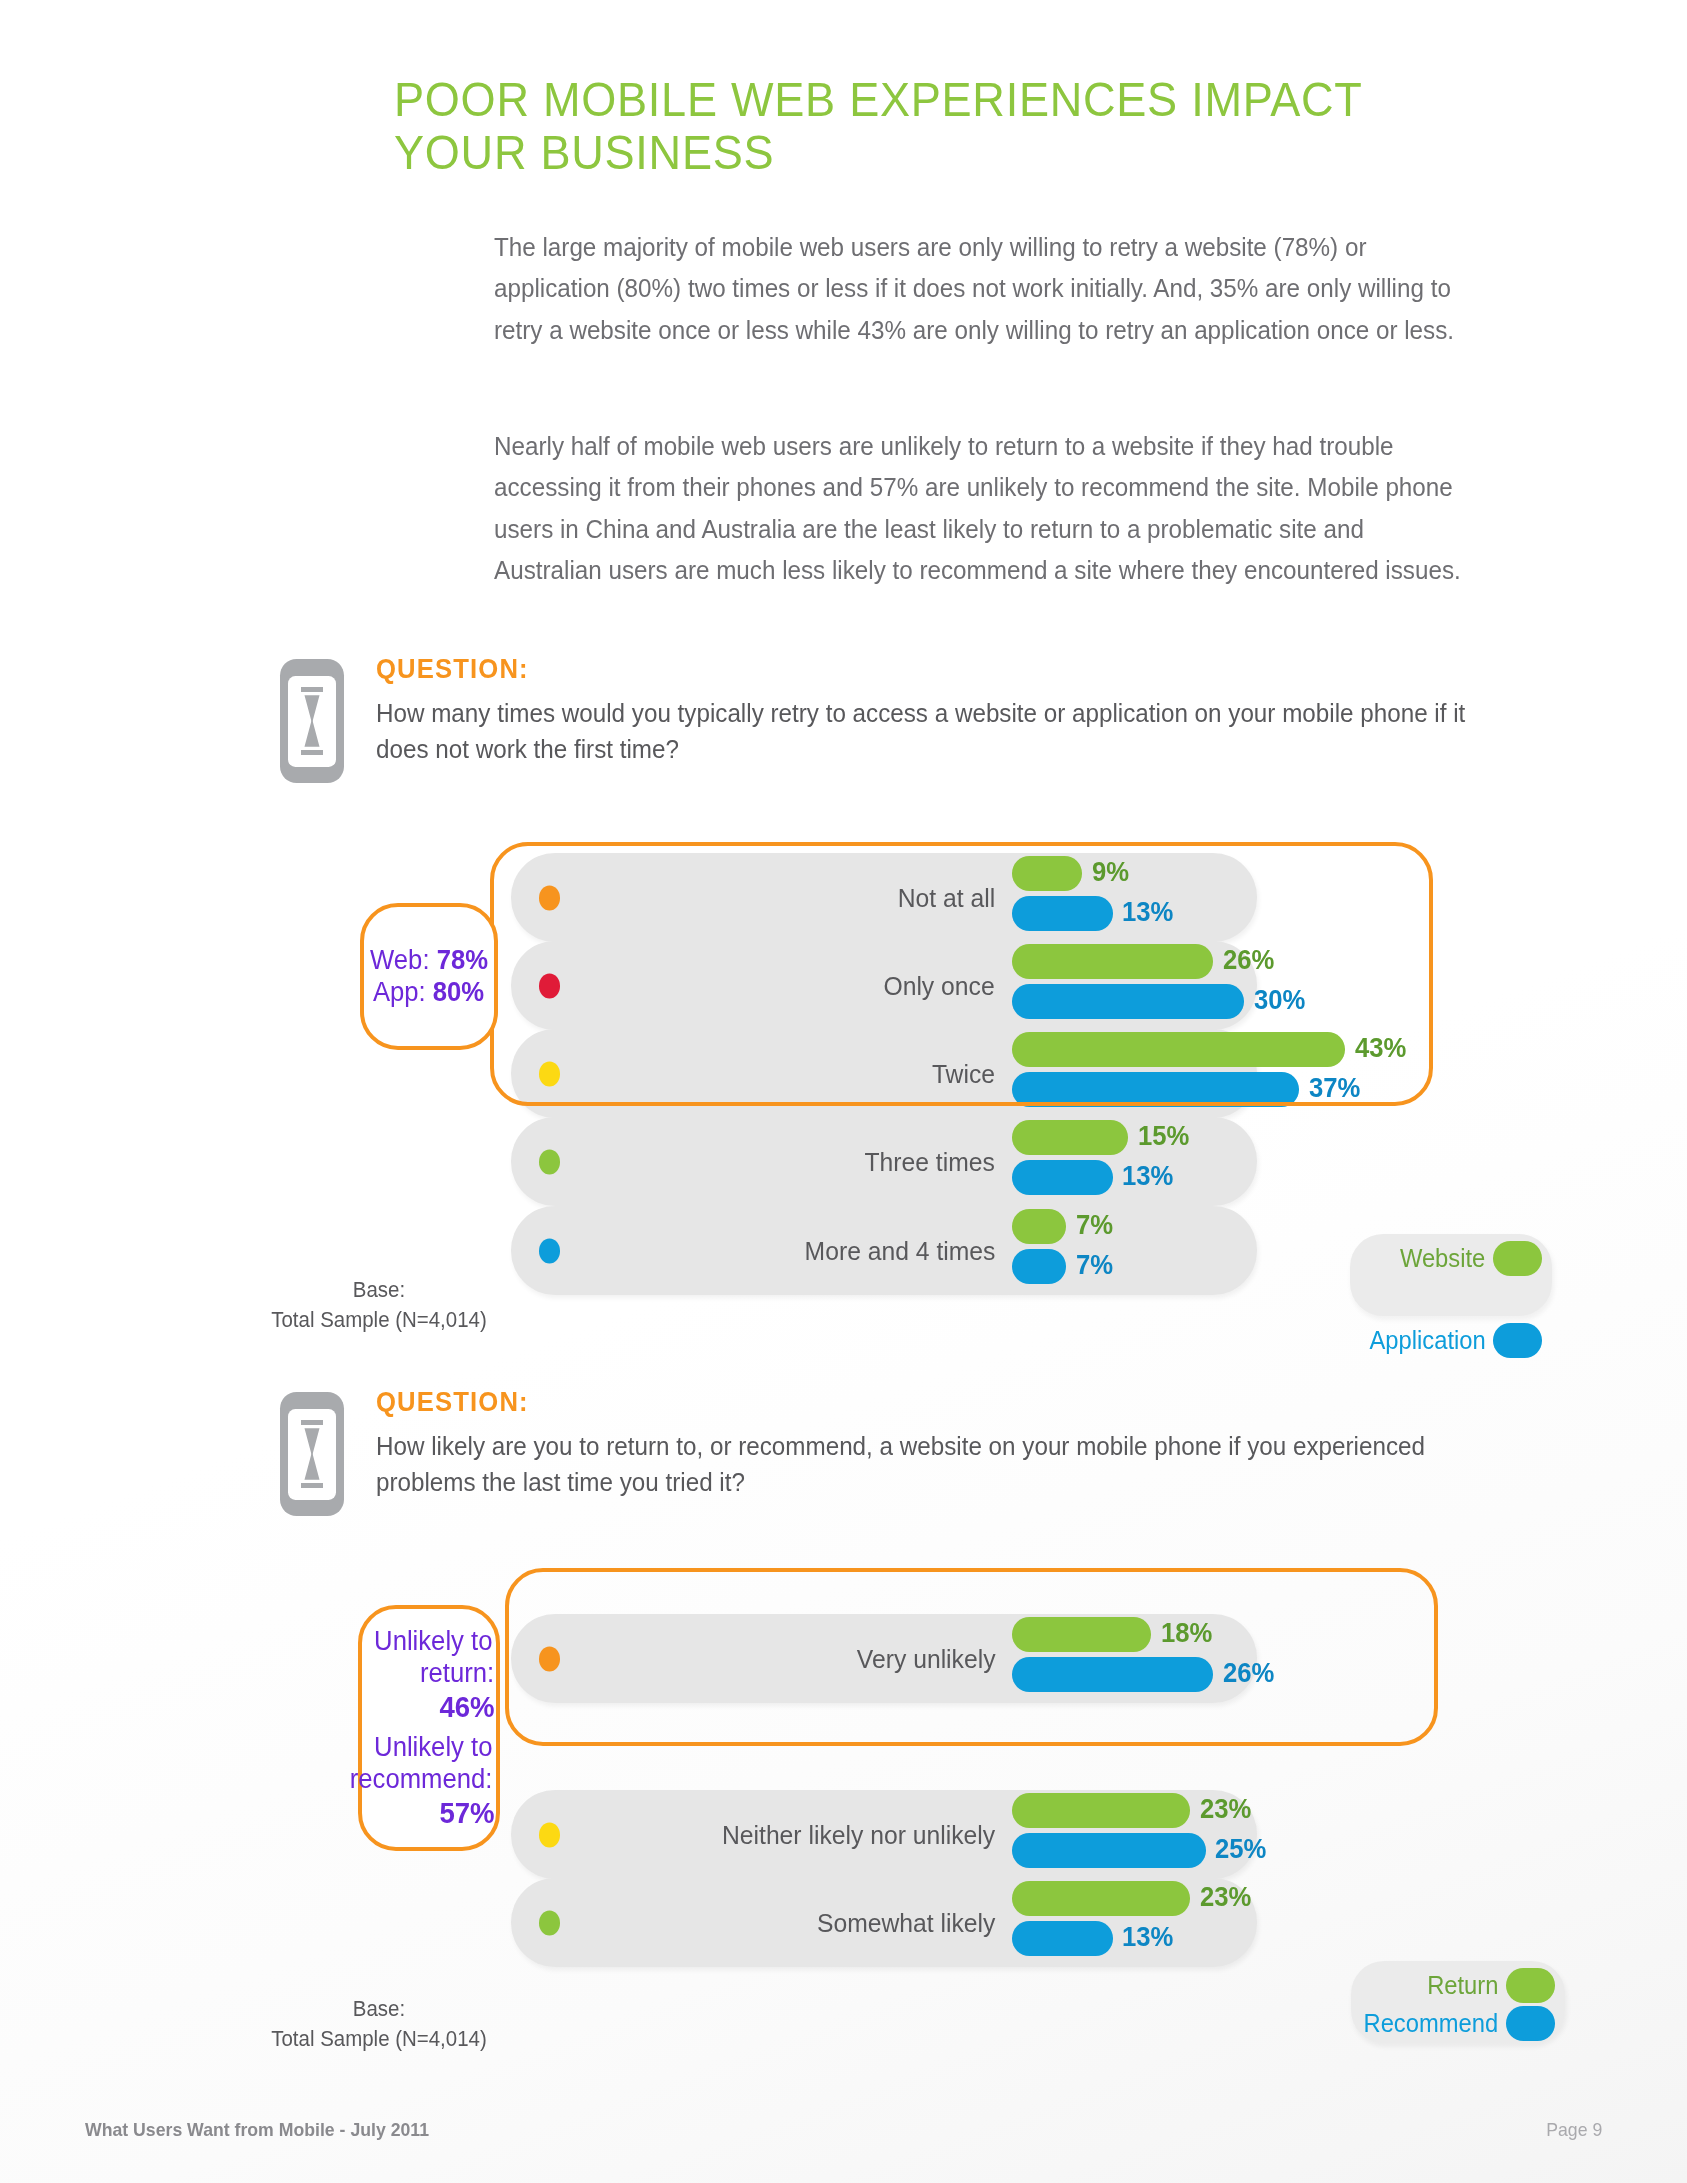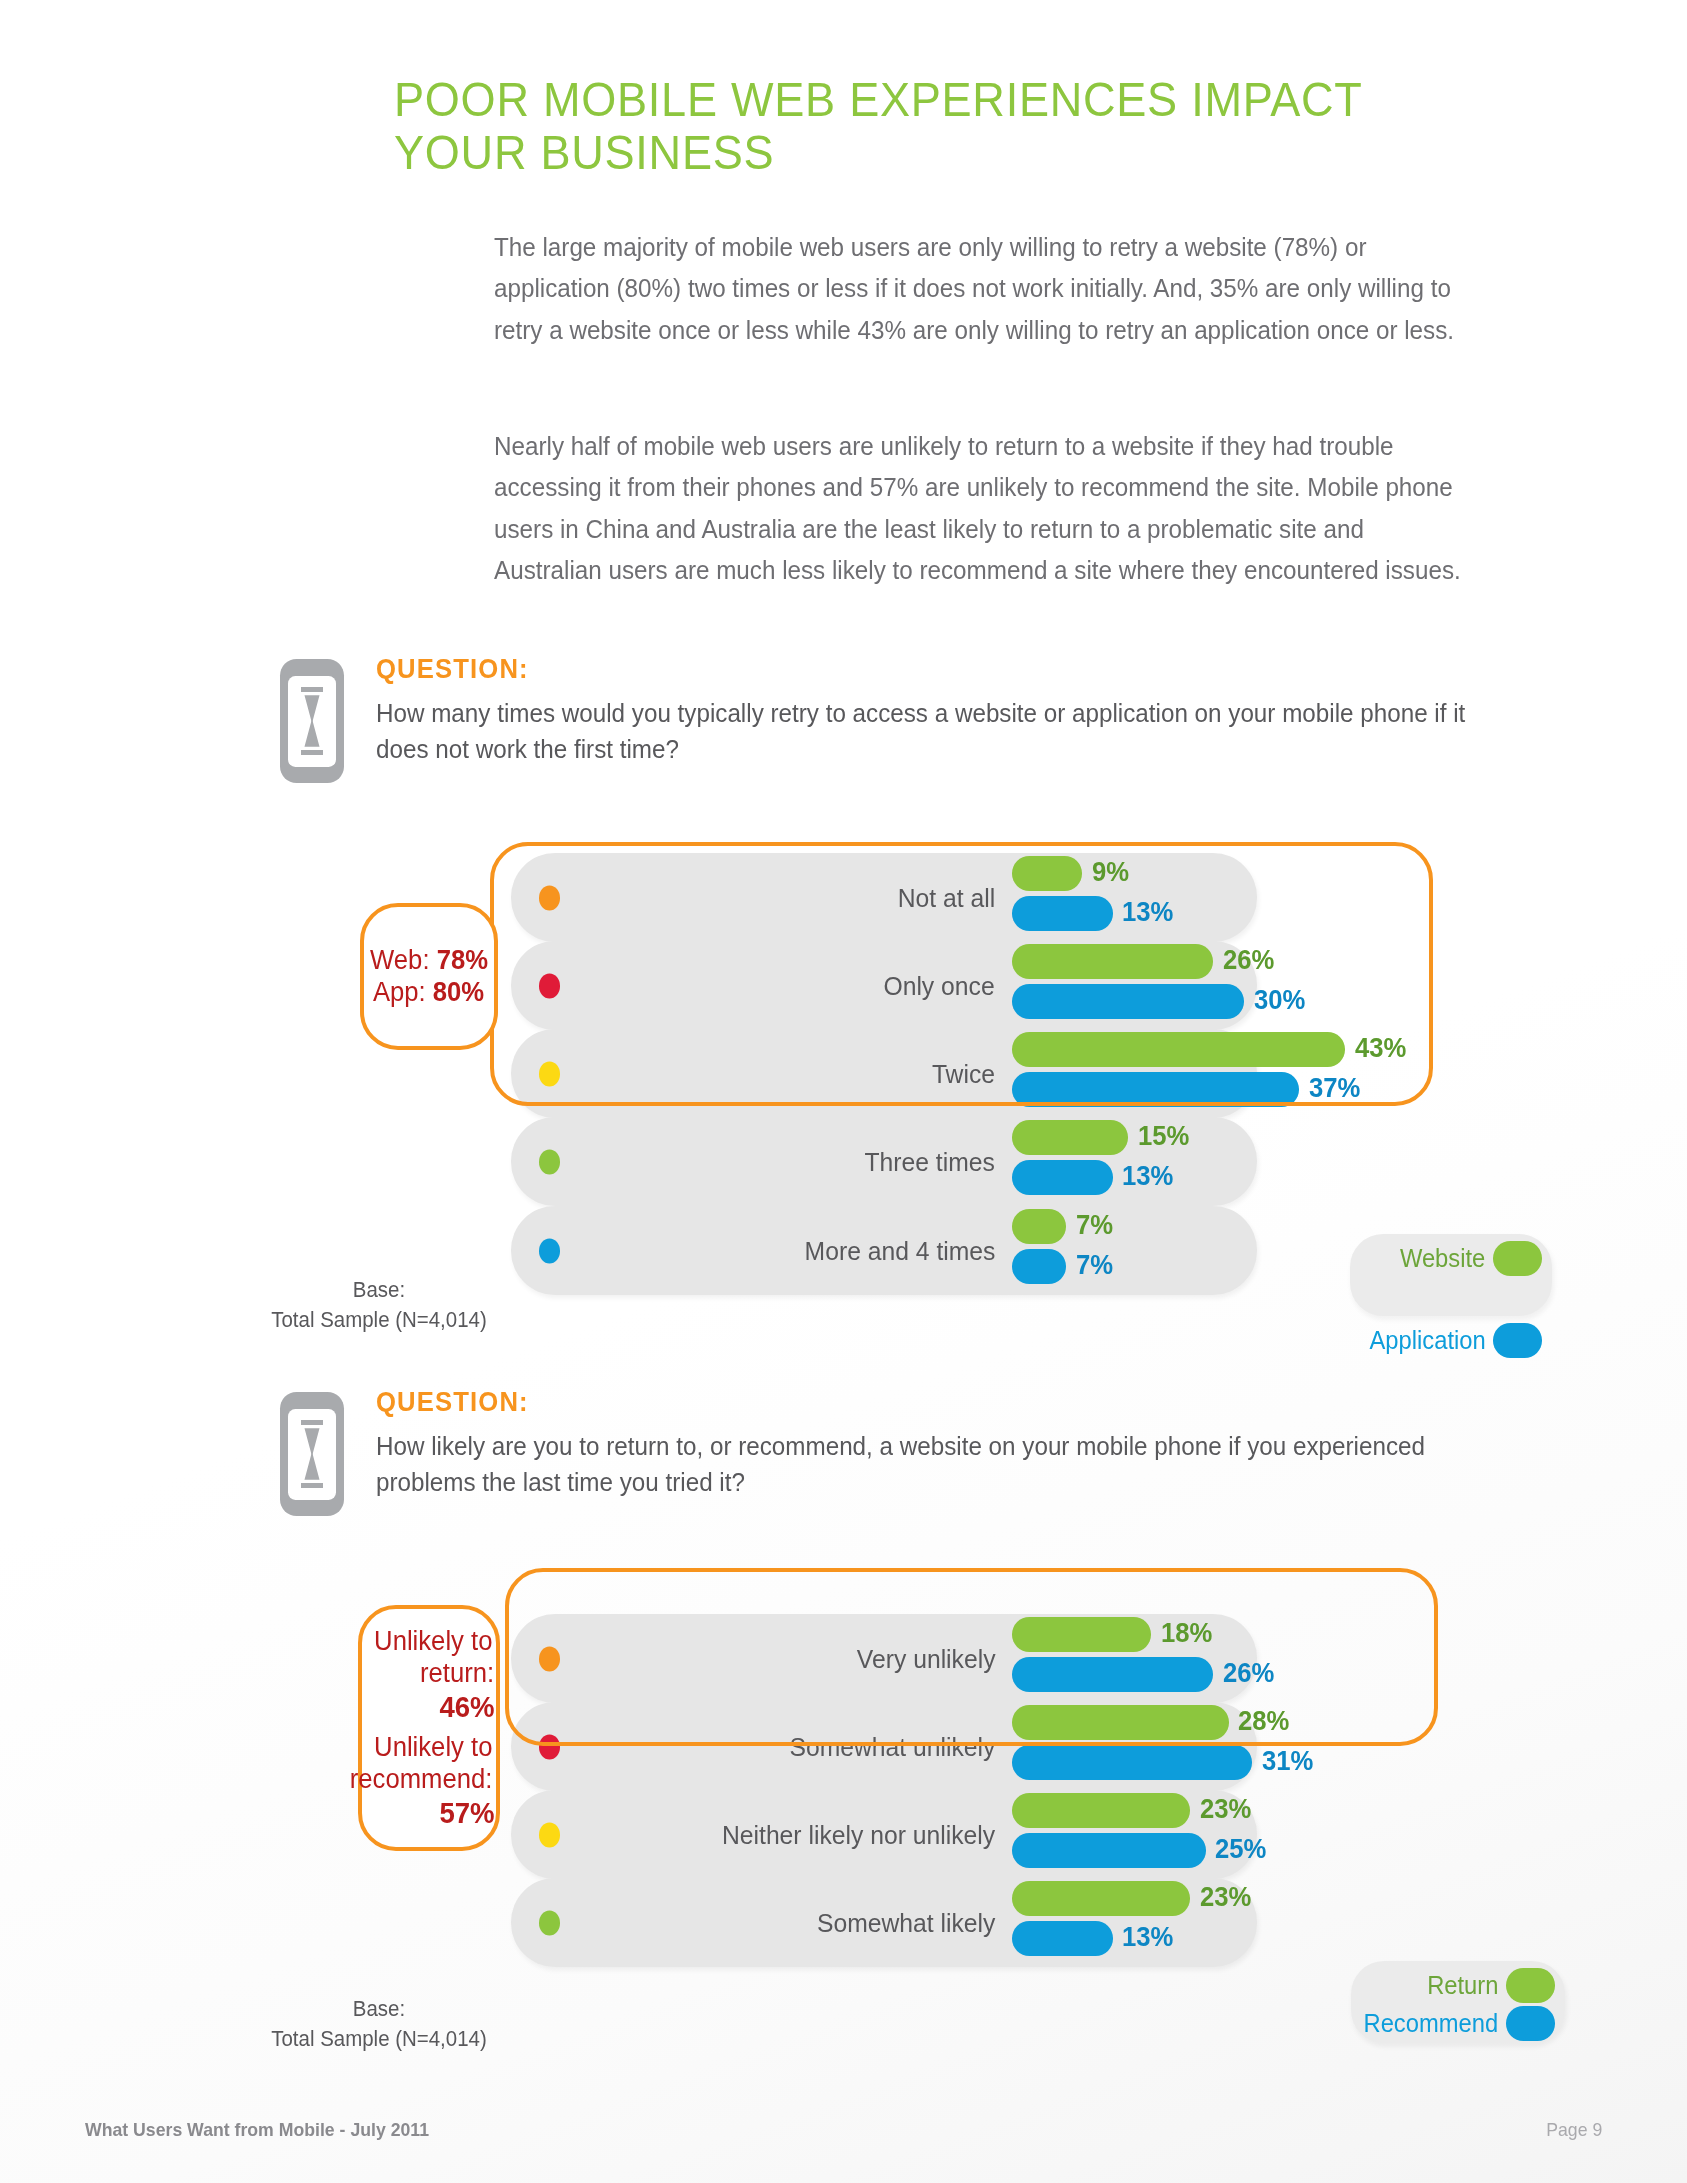--- a/index.html
+++ b/index.html
@@ -106,21 +106,21 @@
     box-sizing:border-box;
   }
   .callout{
     position:absolute;
     border:4.1px solid #F7941E;
     border-radius:38px;
     background:#ffffff;
     box-sizing:border-box;
     display:flex;flex-direction:column;align-items:center;justify-content:center;
     text-align:center;
-    color:#b91c1c;
+    color:#6d28d9;
     z-index:4;
   }
   .callout .l{font-size:27px;line-height:1.18;transform:scaleX(0.95);}
   .callout .b{font-size:29px;font-weight:bold;line-height:1.18;transform:scaleX(0.95);}
 
   
   .legend{
     position:absolute;
     background:#ebebeb;
     border-radius:33px;
@@ -263,28 +263,20 @@
 
   <div class="chart" id="chart2" style="left: 511px; top: 1578px; height: 441px; width: 746px; margin-top: 36px;">
       <div class="row" style="top: 0px;">
         <span class="dot" style="background: rgb(247, 148, 30);"></span>
         <span class="rowlabel" style="right: 251px;">Very unlikely</span>
         <span class="bar green" style="left: 501px; width: 139px;"></span>
         <span class="bval green" style="left: 650px;">18%</span>
         <span class="bar blue" style="left: 501px; width: 201px;"></span>
         <span class="bval blue" style="left: 712px;">26%</span>
       </div>
-      <div class="row" style="top: 88px;">
-        <span class="dot" style="background: rgb(224, 27, 56);"></span>
-        <span class="rowlabel" style="right: 251px;">Somewhat unlikely</span>
-        <span class="bar green" style="left: 501px; width: 217px;"></span>
-        <span class="bval green" style="left: 727px;">28%</span>
-        <span class="bar blue" style="left: 501px; width: 240px;"></span>
-        <span class="bval blue" style="left: 751px;">31%</span>
-      </div>
       <div class="row" style="top: 176px;">
         <span class="dot" style="background: rgb(252, 217, 19);"></span>
         <span class="rowlabel" style="right: 251px;">Neither likely nor unlikely</span>
         <span class="bar green" style="left: 501px; width: 178px;"></span>
         <span class="bval green" style="left: 689px;">23%</span>
         <span class="bar blue" style="left: 501px; width: 194px;"></span>
         <span class="bval blue" style="left: 704px;">25%</span>
       </div>
       <div class="row" style="top: 264px;">
         <span class="dot" style="background: rgb(140, 198, 62);"></span>

